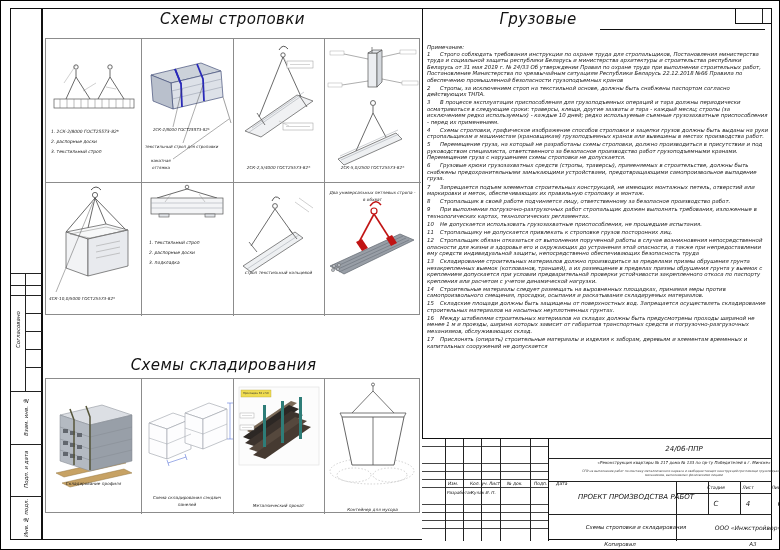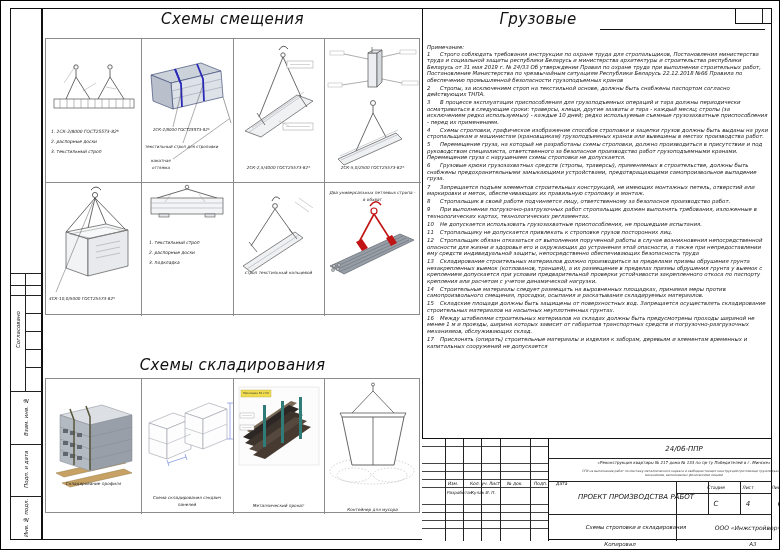--- a/index.html
+++ b/index.html
@@ -61,21 +61,21 @@
   </div>
 
 <div class="frame" style="left:42px;top:8px;width:730px;height:532px;"></div>
 
 <div class="vline" style="left:422px;top:8px;height:532px;background:#111;"></div>
 
 <div class="abs" style="left:735px;top:8px;width:37px;height:16px;border:1.2px solid #111;">
   <div class="vline" style="left:26px;top:0;height:14px;"></div>
 </div>
 
-<div class="big-title" style="left:45px;top:10px;width:375px;">Схемы смещения</div>
+<div class="big-title" style="left:45px;top:10px;width:375px;">Схемы строповки</div>
 
 <div class="grid" style="left:45px;top:38px;width:375px;height:277px;">
   <div class="vline gline" style="left:95px;top:0;height:277px;"></div>
   <div class="vline gline" style="left:187px;top:0;height:277px;"></div>
   <div class="vline gline" style="left:278px;top:0;height:277px;"></div>
   <div class="hline gline" style="left:0;top:143px;width:375px;"></div>
 
   <div class="cell" style="left:0;top:0;width:95px;height:143px;">
     <svg width="95" height="143" viewBox="0 0 95 143">
       <rect x="8" y="60" width="80" height="9" fill="#fff" stroke="#555" stroke-width=".7"></rect>
@@ -297,21 +297,21 @@
           <circle cx="14" cy="87" r="1.6"></circle>
           <circle cx="9" cy="88" r="1.6"></circle>
           <circle cx="15" cy="83" r="1.6"></circle>
       </g>
       <polygon points="32,60 38,57 44,66 38,69" fill="#c11414"></polygon>
       <polygon points="62,56 68,53 73,61 67,64" fill="#c11414"></polygon>
     </svg>
   </div>
 </div>
 
-<div class="big-title" style="left:45px;top:356px;width:375px;">Схемы складирования</div>
+<div class="big-title" style="left:36px;top:356px;width:375px;">Схемы складирования</div>
 
 <div class="grid" style="left:45px;top:378px;width:375px;height:135px;">
   <div class="vline gline" style="left:95px;top:0;height:135px;"></div>
   <div class="vline gline" style="left:187px;top:0;height:135px;"></div>
   <div class="vline gline" style="left:278px;top:0;height:135px;"></div>
 
   <div class="cell" style="left:0;top:0;width:95px;height:135px;">
     <svg width="95" height="135" viewBox="0 0 95 135">
       <polygon points="10,94 72,80 80,84 18,98" fill="#c7a264" stroke="#93743f" stroke-width=".5"></polygon>
       <polygon points="16,104 78,90 86,94 24,108" fill="#c7a264" stroke="#93743f" stroke-width=".5"></polygon>

